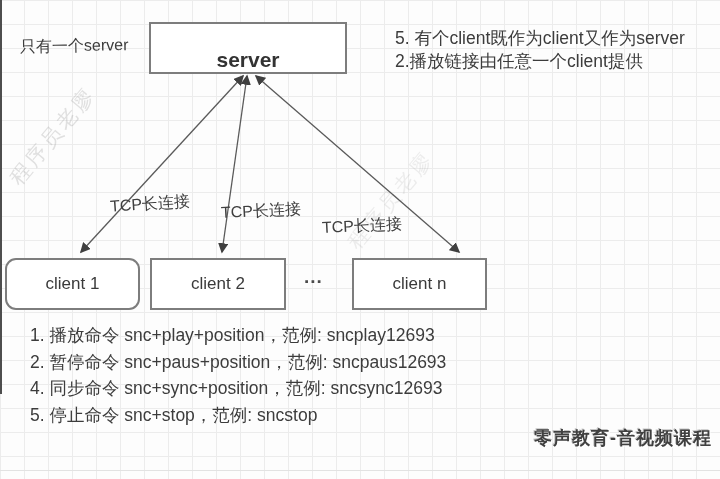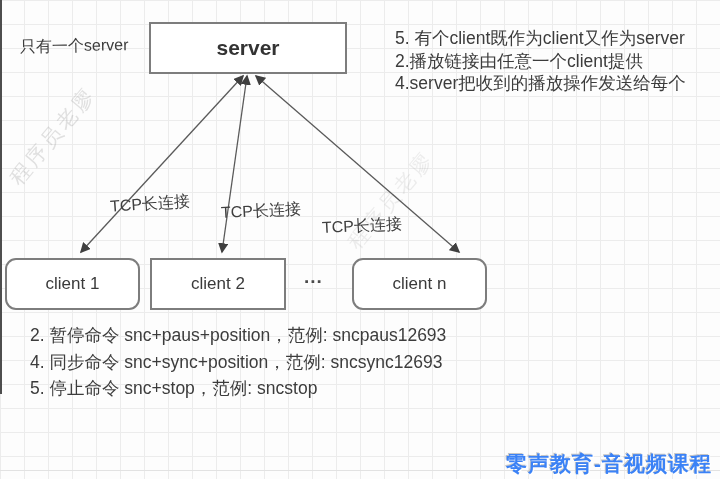--- a/index.html
+++ b/index.html
@@ -14,51 +14,51 @@
     background-size:24px 24px;
   }
   .abs{position:absolute;}
   .edge-line{left:0;top:0;width:2px;height:394px;background:#4e4e4e;}
   .bottom-grid-line{left:0;top:470px;width:720px;height:1px;background:#e2e2e2;}
 
   .server-note{left:20px;top:36px;font-size:16px;color:#3d3d3d;transform:rotate(-1deg);}
   .server-box{
     left:149px;top:22px;width:194px;height:48px;
     background:#ffffff;border:2px solid #7d7d7d;
-    display:flex;align-items:center;justify-content:center;
+    display:flex;align-items:flex-end;justify-content:center;
     font-size:21px;font-weight:bold;color:#333;
   }
   .notes{left:395px;top:27px;width:325px;font-size:17.5px;line-height:22.5px;color:#3c3c3c;}
 
   .tcp{font-size:16px;color:#3f3f3f;background:transparent;}
   .tcp1{left:110px;top:194px;transform:rotate(-4deg);}
   .tcp2{left:221px;top:201px;transform:rotate(-3deg);}
   .tcp3{left:322px;top:216px;transform:rotate(-3deg);}
 
   .client-box{
     top:258px;height:48px;background:#ffffff;border:2px solid #7d7d7d;
     display:flex;align-items:center;justify-content:center;
     font-size:17px;color:#3a3a3a;
   }
   .client1{left:5px;width:131px;border-radius:11px;}
   .client2{left:150px;width:132px;}
-  .clientn{left:352px;width:131px;border-radius:11px;}
+  .clientn{left:352px;width:131px;}
   .dots{left:304px;top:266px;font-size:19px;font-weight:bold;letter-spacing:1px;color:#4a4a4a;}
 
   .protocol{left:30px;top:322px;font-size:17.5px;line-height:26.5px;color:#3c3c3c;}
 
   .wm-rot{
     font-size:21px;letter-spacing:3px;white-space:nowrap;
     transform:rotate(-50deg);transform-origin:left center;
   }
   .wm-left{left:14px;top:168px;color:rgba(150,150,150,0.28);}
   .wm-mid{left:352px;top:232px;color:rgba(150,150,150,0.16);}
   .wm-br{
-    right:8px;top:450px;font-size:21px;font-weight:bold;
-    color:#3b82f6;text-shadow:1px 1px 0 #ffffff,-1px -1px 0 #c6c6c6;
+    right:8px;top:426px;font-size:18px;font-weight:bold;
+    color:#404040;text-shadow:1px 1px 0 #ffffff,-1px -1px 0 #c6c6c6;
     letter-spacing:1px;
   }
   svg.arrows{left:0;top:0;width:720px;height:479px;pointer-events:none;}
 </style>
 </head>
 <body>
 
 <div class="abs edge-line"></div>
 <div class="abs bottom-grid-line"></div>
 
@@ -77,37 +77,37 @@
 </svg>
 
 <div class="abs server-note">只有一个server</div>
 <div class="abs server-box">
   <span>server</span>
 </div>
 
 <div class="abs notes">
   <div>5. 有个client既作为client又作为server</div>
   <div>2.播放链接由任意一个client提供</div>
-  <div>4.server把收到的播放操作发送给每个</div>
 </div>
 
 <div class="abs tcp tcp1">TCP长连接</div>
 <div class="abs tcp tcp2">TCP长连接</div>
 <div class="abs tcp tcp3">TCP长连接</div>
 
 <div class="abs client-box client1">
   <span>client 1</span>
 </div>
 <div class="abs client-box client2">
   <span>client 2</span>
 </div>
 <div class="abs dots">...</div>
 <div class="abs client-box clientn">
   <span>client n</span>
 </div>
 
 <div class="abs protocol">
+  <div>1. 播放命令 snc+play+position，范例: sncplay12693</div>
   <div>2. 暂停命令 snc+paus+position，范例: sncpaus12693</div>
   <div>4. 同步命令 snc+sync+position，范例: sncsync12693</div>
   <div>5. 停止命令 snc+stop，范例: sncstop</div>
 </div>
 
 <div class="abs wm-br">零声教育-音视频课程</div>
 
 </body></html>

